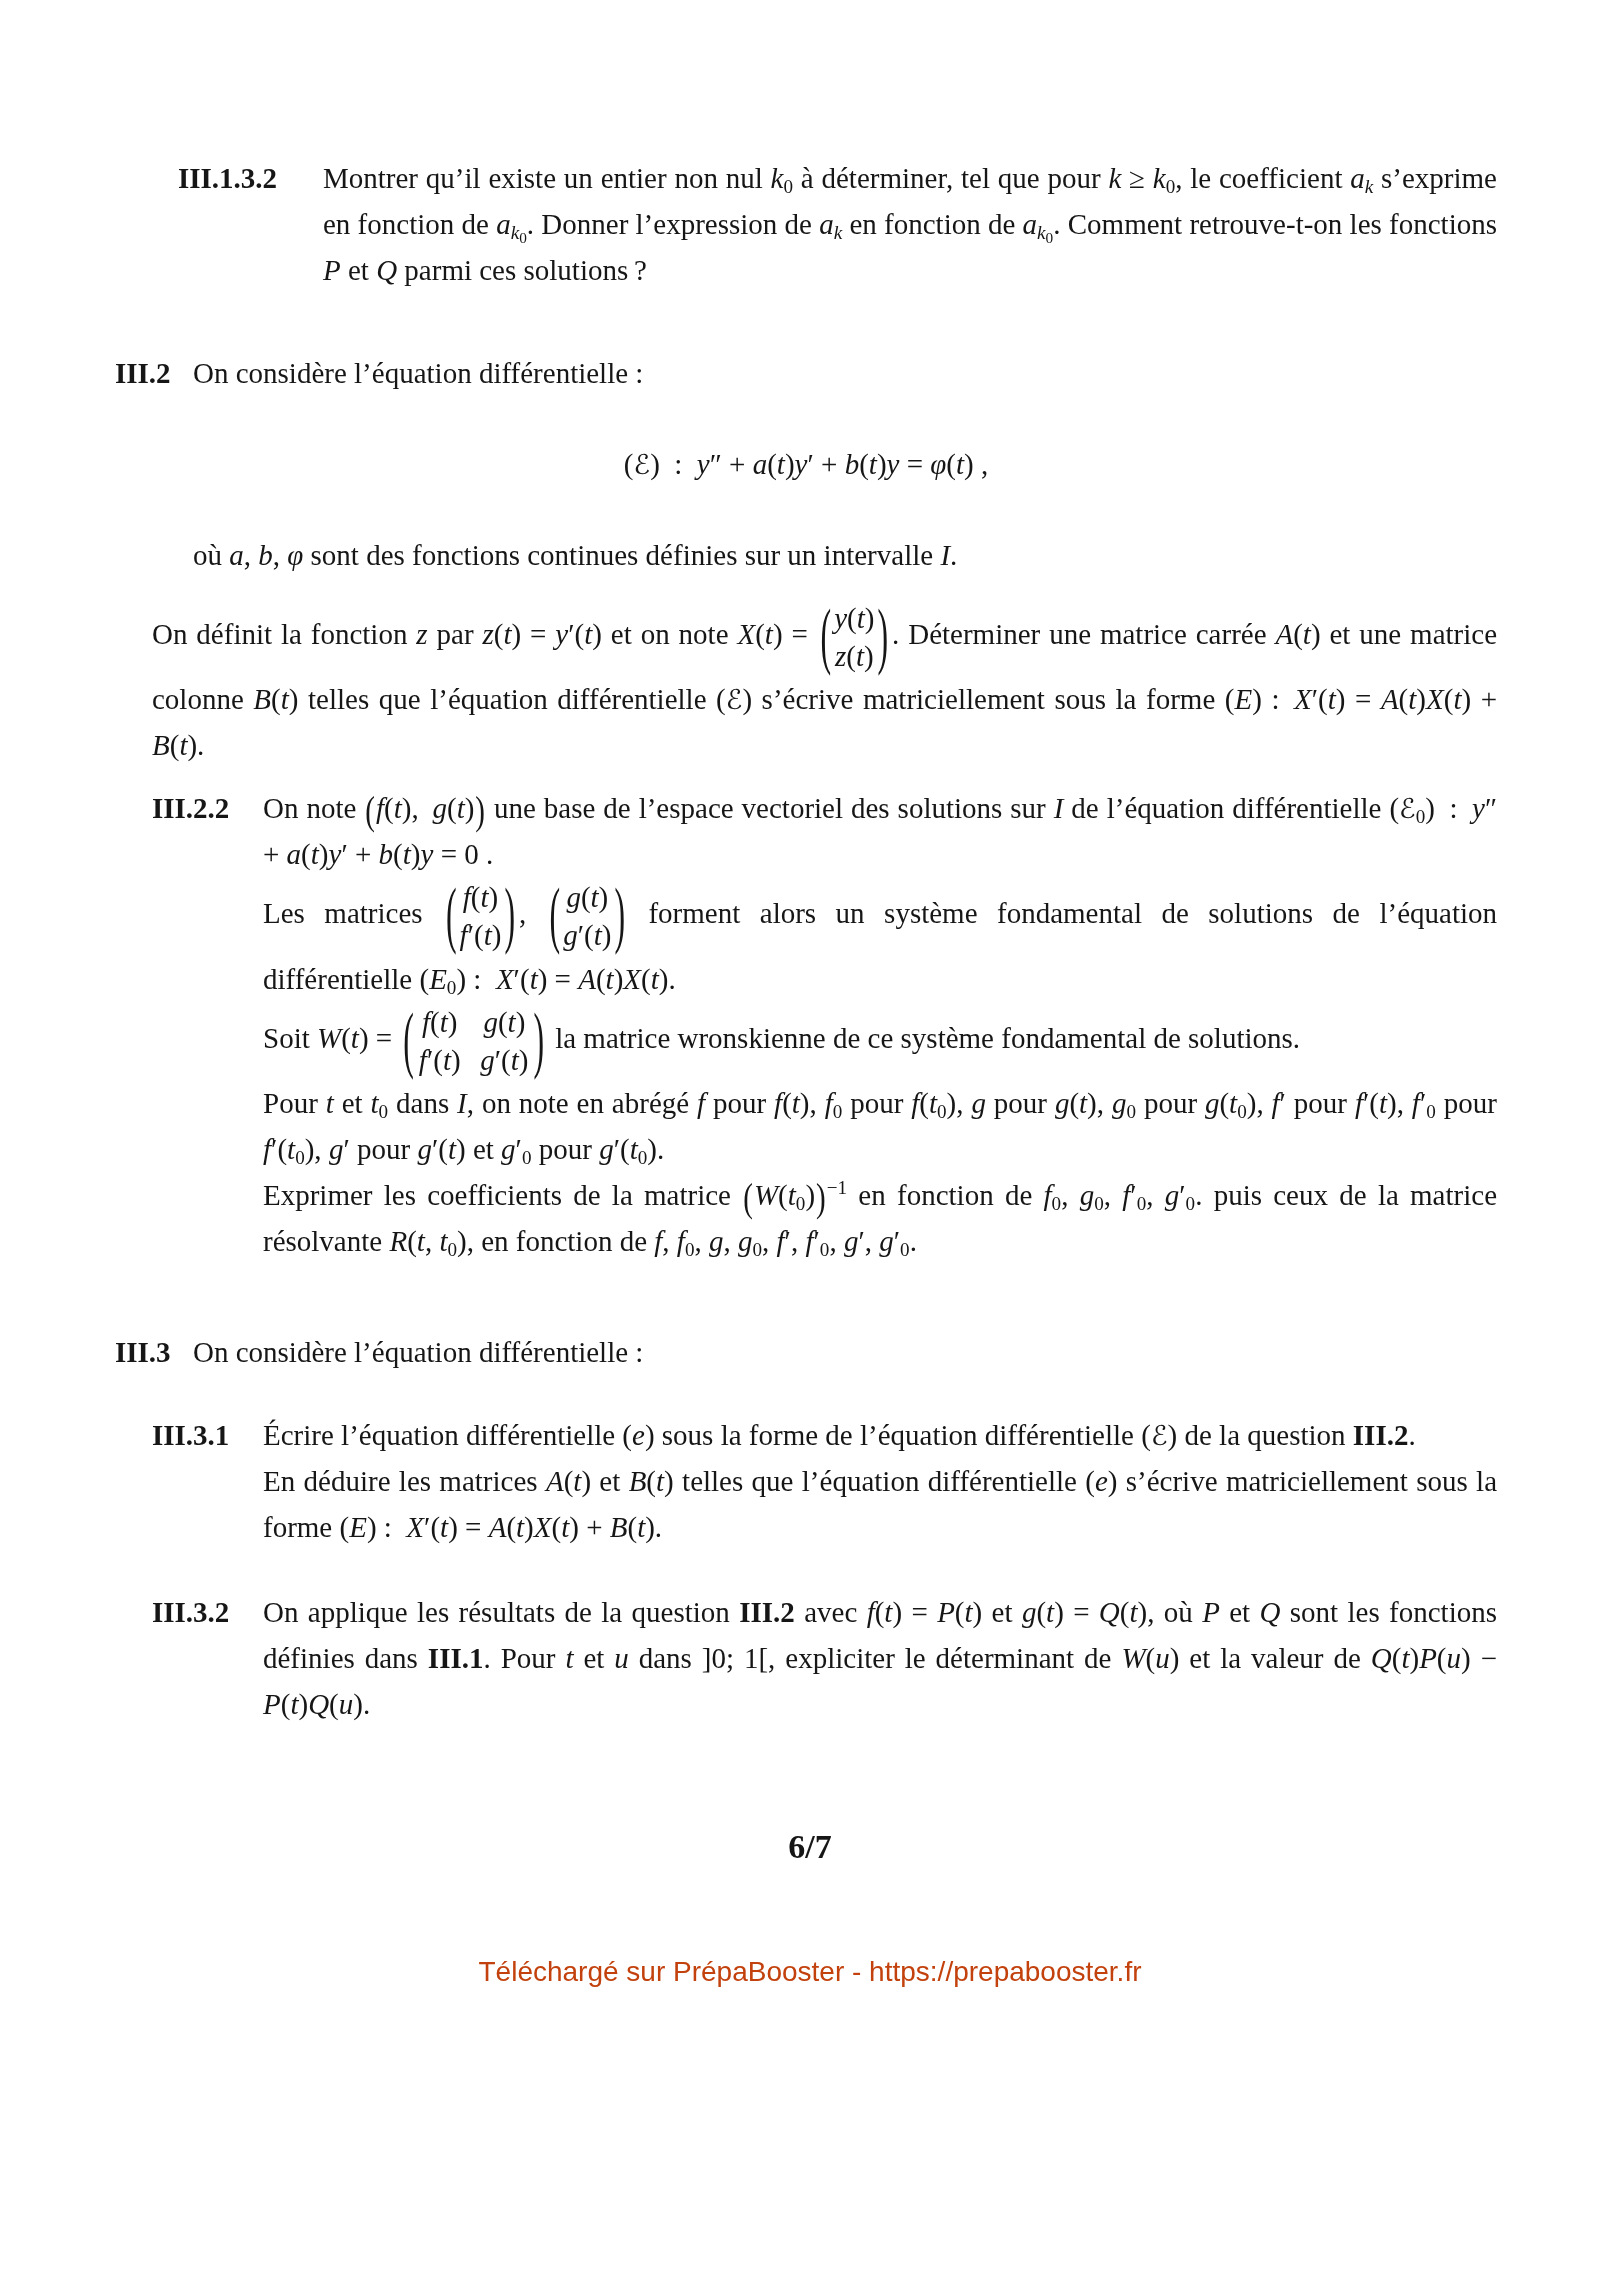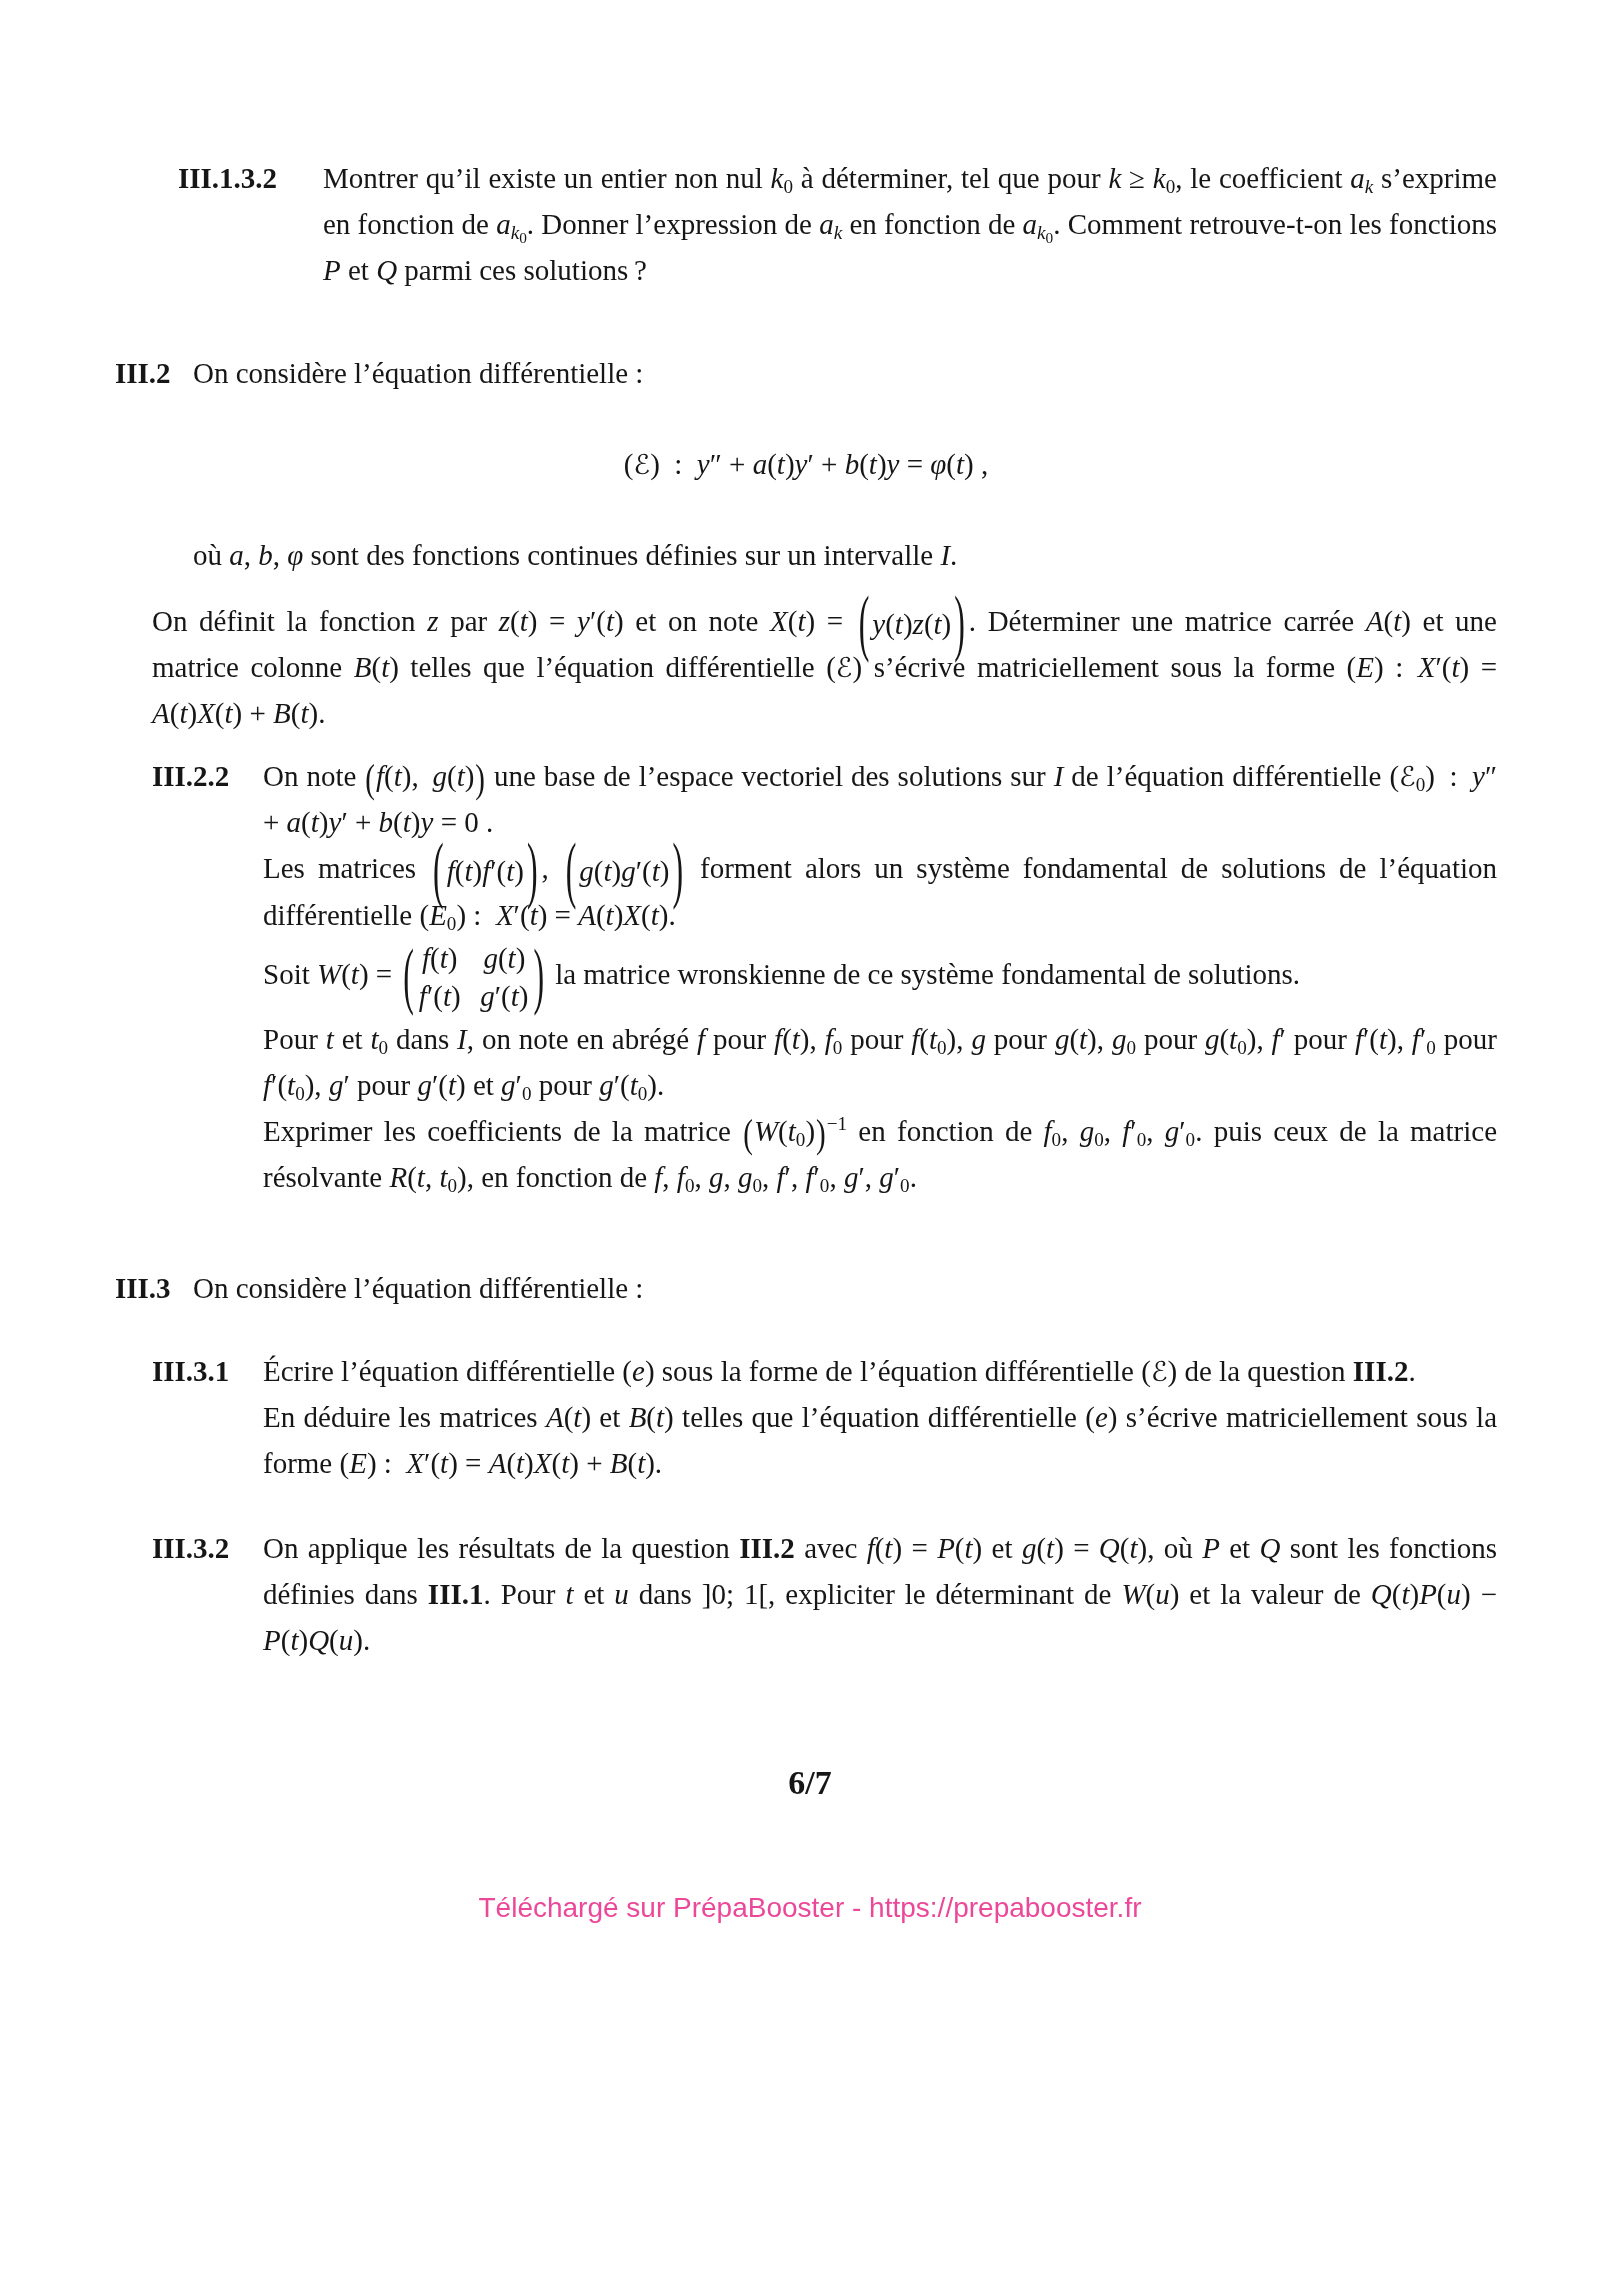--- a/index.html
+++ b/index.html
@@ -26,27 +26,27 @@
   i{font-style:italic;}
   b{font-weight:bold;}
   sub,sup{font-size:66%;line-height:0;}
   sub{vertical-align:-0.25em;}
   sup{vertical-align:0.55em;}
   sub sub{font-size:80%;}
   .cal{font-family:"DejaVu Sans","DejaVu Serif",serif;font-style:italic;font-size:0.95em;}
 
   
   .pmat{display:inline-flex;align-items:center;vertical-align:middle;margin:0 2.9px;}
-  .pcol{display:inline-flex;flex-direction:row;align-items:center;line-height:1.32;padding:1px 2px;}
+  .pcol{display:inline-flex;flex-direction:column;align-items:center;line-height:1.32;padding:1px 2px;}
   .pgrid{display:inline-grid;grid-template-columns:auto auto;column-gap:19.6px;justify-items:center;line-height:1.32;padding:1px 3.9px;}
   .bp{display:inline-block;font-size:1.1em;line-height:1;transform:scaleY(2.3);font-weight:400;padding:0 1px;}
   .bg{display:inline-block;line-height:1;transform:scaleY(1.4);vertical-align:-0.06em;padding:0 1px;}
 
   .pageno{margin-top:98px;text-align:center;font-weight:bold;font-size:34px;line-height:43px;}
-  .credit{margin-top:86px;text-align:center;font-family:"Liberation Sans","DejaVu Sans",sans-serif;font-size:28px;line-height:35px;color:#ec4899;}
+  .credit{margin-top:86px;text-align:center;font-family:"Liberation Sans","DejaVu Sans",sans-serif;font-size:28px;line-height:35px;color:#c2410c;}
 </style>
 </head>
 <body>
 
 <div class="page">
 
   <div class="q l2">
     <div class="qlabel">III.1.3.2</div>
     <div class="qbody">Montrer qu’il existe un entier non nul <i>k</i><sub>0</sub> à déterminer, tel que pour <i>k</i> ≥ <i>k</i><sub>0</sub>, le coefficient <i>a<sub>k</sub></i> s’exprime en fonction de <i>a</i><sub><i>k</i><sub>0</sub></sub>. Donner l’expression de <i>a<sub>k</sub></i> en fonction de <i>a</i><sub><i>k</i><sub>0</sub></sub>. Comment retrouve-t-on les fonctions <i>P</i> et <i>Q</i> parmi ces solutions ?</div>
   </div>

